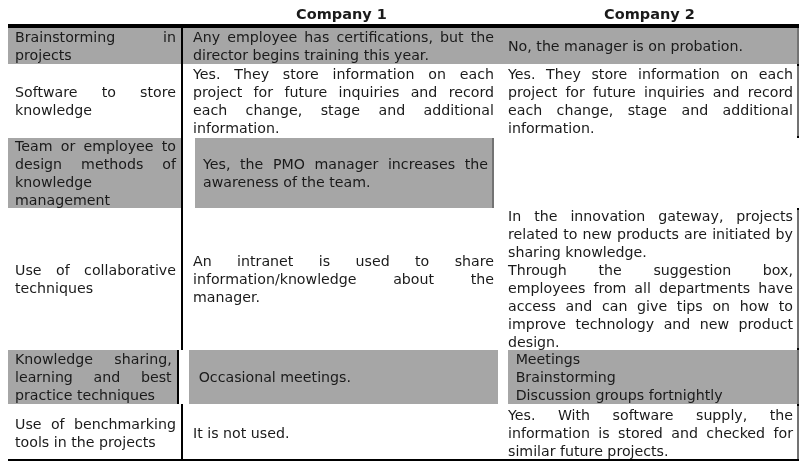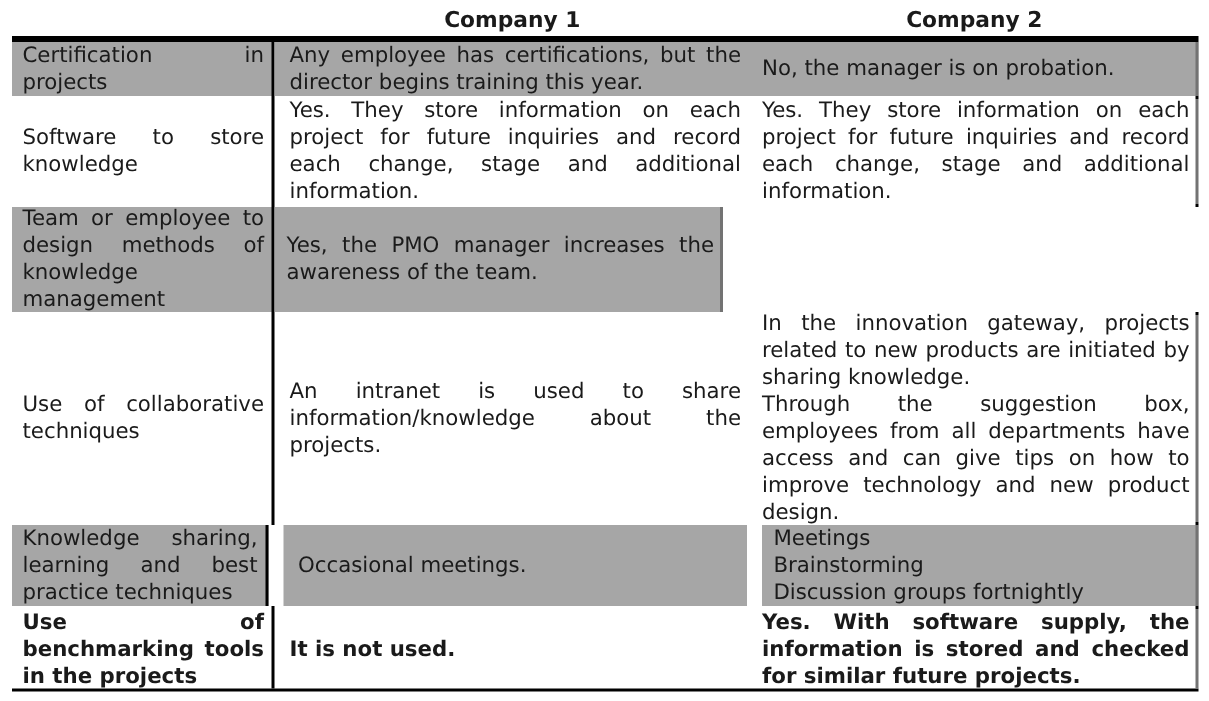--- a/index.html
+++ b/index.html
@@ -89,21 +89,21 @@
 <div class="doc-table">
 
   <div class="header-row">
     <div class="h-cell h-blank"></div>
     <div class="h-cell h-c1">Company 1</div>
     <div class="h-cell h-c2">Company 2</div>
   </div>
 
   <div class="row shaded" style="height:36px;">
     <div class="cell c-label">
-      <div class="cell-text">Certification in projects</div>
+      <div class="cell-text">Brainstorming in projects</div>
     </div>
     <div class="cell c-1">
       <div class="cell-text">Any employee has certifications, but the director begins training this year.</div>
     </div>
     <div class="cell c-2">
       <div class="cell-text">No, the manager is on probation.</div>
     </div>
   </div>
   <div class="gap">
       <div class="g-label"></div>
@@ -119,39 +119,39 @@
     </div>
     <div class="cell c-2">
       <div class="cell-text">Yes. They store information on each project for future inquiries and record each change, stage and additional information.</div>
     </div>
   </div>
   <div class="gap">
       <div class="g-label"></div>
       <div class="g-rest"></div>
     </div>
 
-  <div class="row shaded" style="height:70px;">
+  <div class="row shaded" style="height:70px;gap:12px;">
     <div class="cell c-label">
       <div class="cell-text">Team or employee to design methods of knowledge management</div>
     </div>
     <div class="cell c-2">
       <div class="cell-text">Yes, the PMO manager increases the awareness of the team.</div>
     </div>
   </div>
   <div class="gap">
       <div class="g-label"></div>
       <div class="g-rest"></div>
     </div>
 
   <div class="row" style="height:138px;">
     <div class="cell c-label">
       <div class="cell-text">Use of collaborative techniques</div>
     </div>
     <div class="cell c-1">
-      <div class="cell-text">An intranet is used to share information/knowledge about the projects.</div>
+      <div class="cell-text">An intranet is used to share information/knowledge about the manager.</div>
     </div>
     <div class="cell c-2">
       <div class="cell-text">
         <div style="text-align:justify;">In the innovation gateway, projects related to new products are initiated by sharing knowledge.</div>
         <div style="text-align:justify;">Through the suggestion box, employees from all departments have access and can give tips on how to improve technology and new product design.</div>
       </div>
     </div>
   </div>
   <div class="gap">
       <div class="g-label"></div>
@@ -171,21 +171,21 @@
         <div>Brainstorming</div>
         <div>Discussion groups fortnightly</div>
       </div>
     </div>
   </div>
   <div class="gap">
       <div class="g-label"></div>
       <div class="g-rest"></div>
     </div>
 
-  <div class="row" style="height:53px;font-weight:bold;">
+  <div class="row" style="height:53px;">
     <div class="cell c-label">
       <div class="cell-text">Use of benchmarking tools in the projects</div>
     </div>
     <div class="cell c-1">
       <div class="cell-text">It is not used.</div>
     </div>
     <div class="cell c-2">
       <div class="cell-text">Yes. With software supply, the information is stored and checked for similar future projects.</div>
     </div>
   </div>

